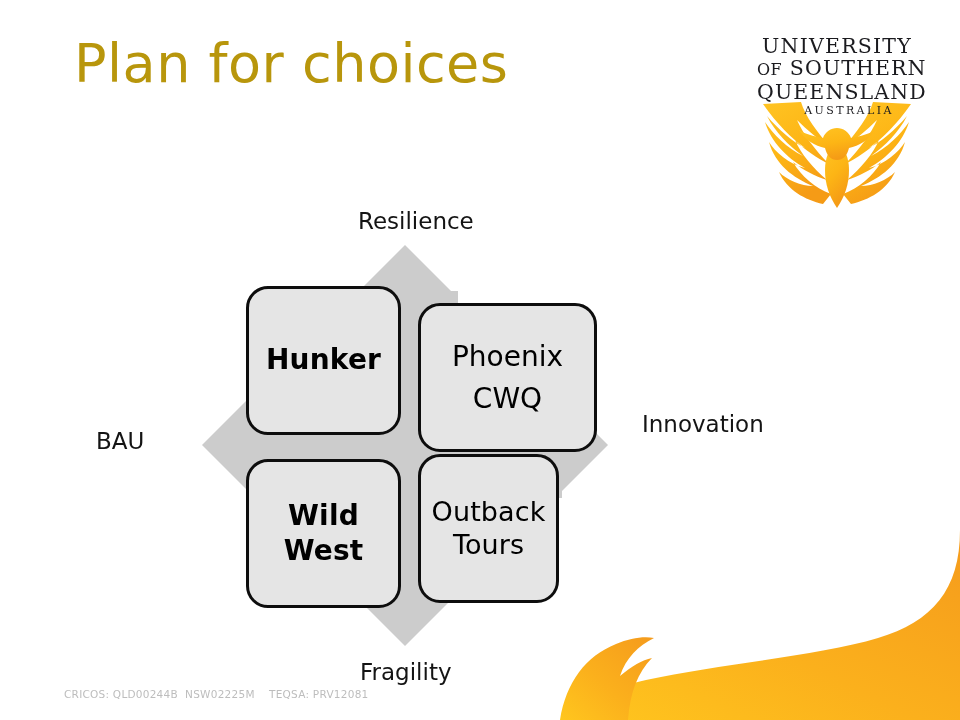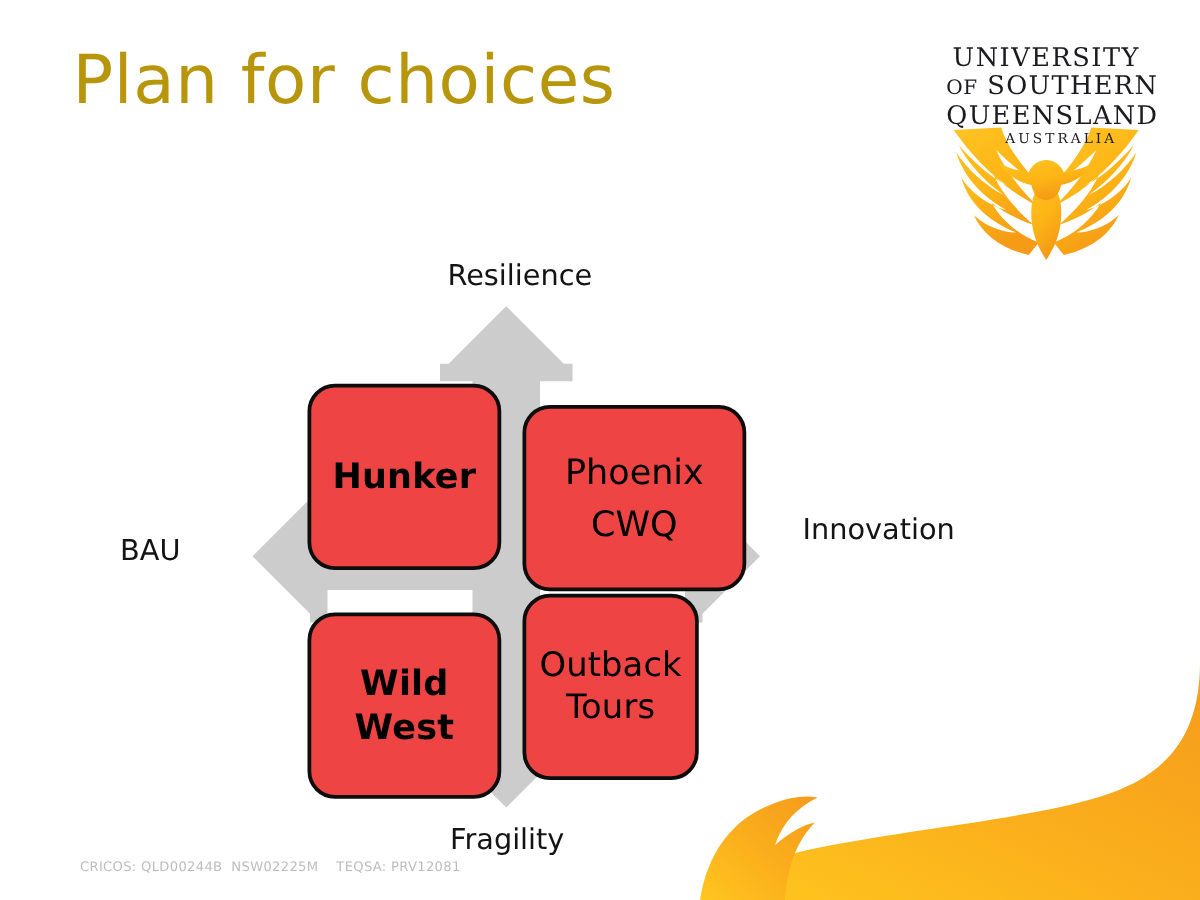--- a/index.html
+++ b/index.html
@@ -14,21 +14,21 @@
     position: relative;
     width: 960px;
     height: 720px;
     background: #ffffff;
     overflow: hidden;
   }
 
   
   #slide-title {
     position: absolute;
-    left: 58px;
+    left: 74px;
     top: 34px;
     font-family: "DejaVu Sans", sans-serif;
     font-size: 54px;
     font-weight: 400;
     letter-spacing: 0.5px;
     color: #b8960c;
     white-space: nowrap;
     line-height: 1.1;
   }
 
@@ -100,38 +100,37 @@
     position: absolute;
     left: 0;
     top: 0;
     width: 410px;
     height: 405px;
     z-index: 1;
   }
   .quad-box {
     position: absolute;
     box-sizing: border-box;
-    background: #ef4444;
+    background: #e5e5e5;
     border: 3px solid #0d0d0d;
     border-radius: 22px;
     z-index: 2;
     display: flex;
     align-items: center;
     justify-content: center;
     text-align: center;
-    margin-top: 21px;
   }
   .quad-label {
     font-family: "DejaVu Sans", sans-serif;
     color: #000000;
     line-height: 1.22;
   }
   #box-top-left    { left: 46px;  top: 43px;  width: 155px; height: 149px; }
   #box-top-right   { left: 218px; top: 60px;  width: 179px; height: 149px; }
-  #box-bottom-left { left: 46px;  top: 226px; width: 155px; height: 149px; }
+  #box-bottom-left { left: 46px;  top: 216px; width: 155px; height: 149px; }
   #box-bottom-right{ left: 218px; top: 211px; width: 141px; height: 149px; }
 
   #box-top-left .quad-label     { font-size: 28px; font-weight: 600; letter-spacing: 0.2px; }
   #box-top-right .quad-label    { font-size: 28px; font-weight: 400; line-height: 1.5; }
   #box-bottom-left .quad-label  { font-size: 28px; font-weight: 600; letter-spacing: 0.2px; }
   #box-bottom-right .quad-label { font-size: 27px; font-weight: 500; letter-spacing: 0.1px; }
 
   
   .axis-label {
     position: absolute;

